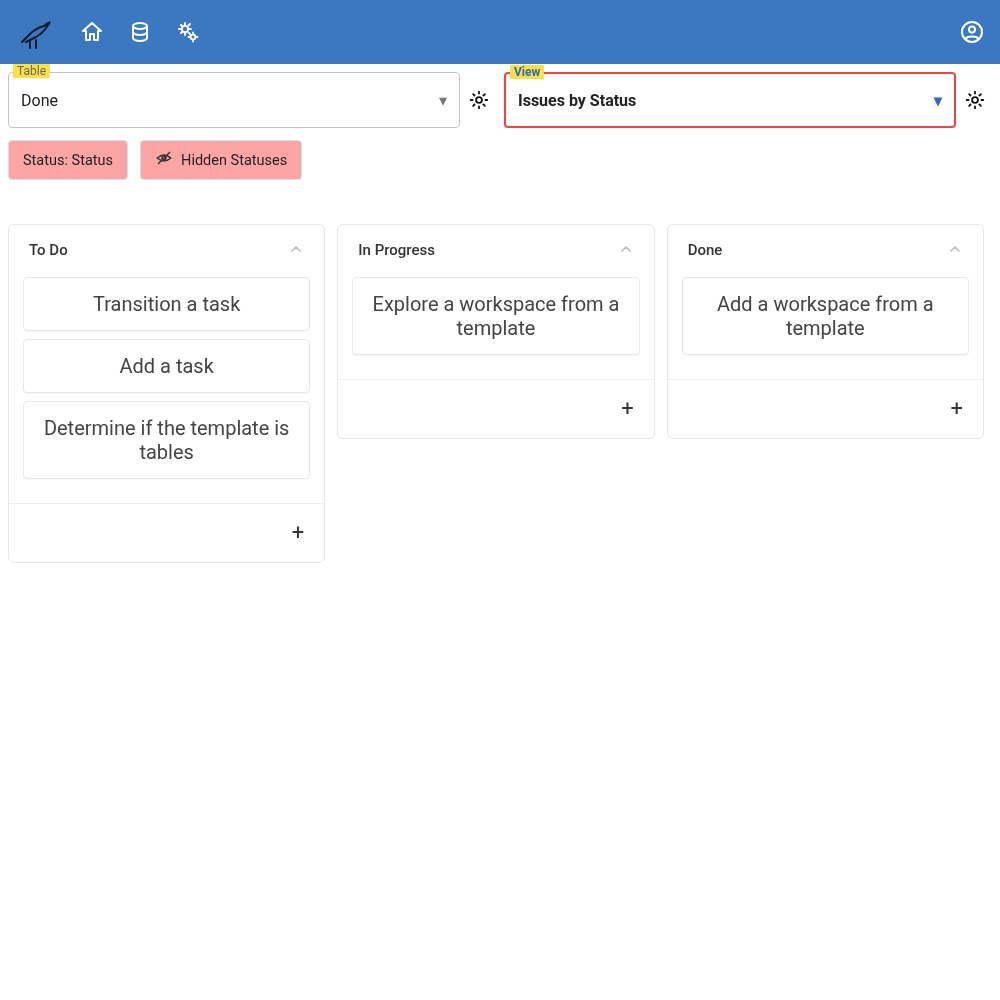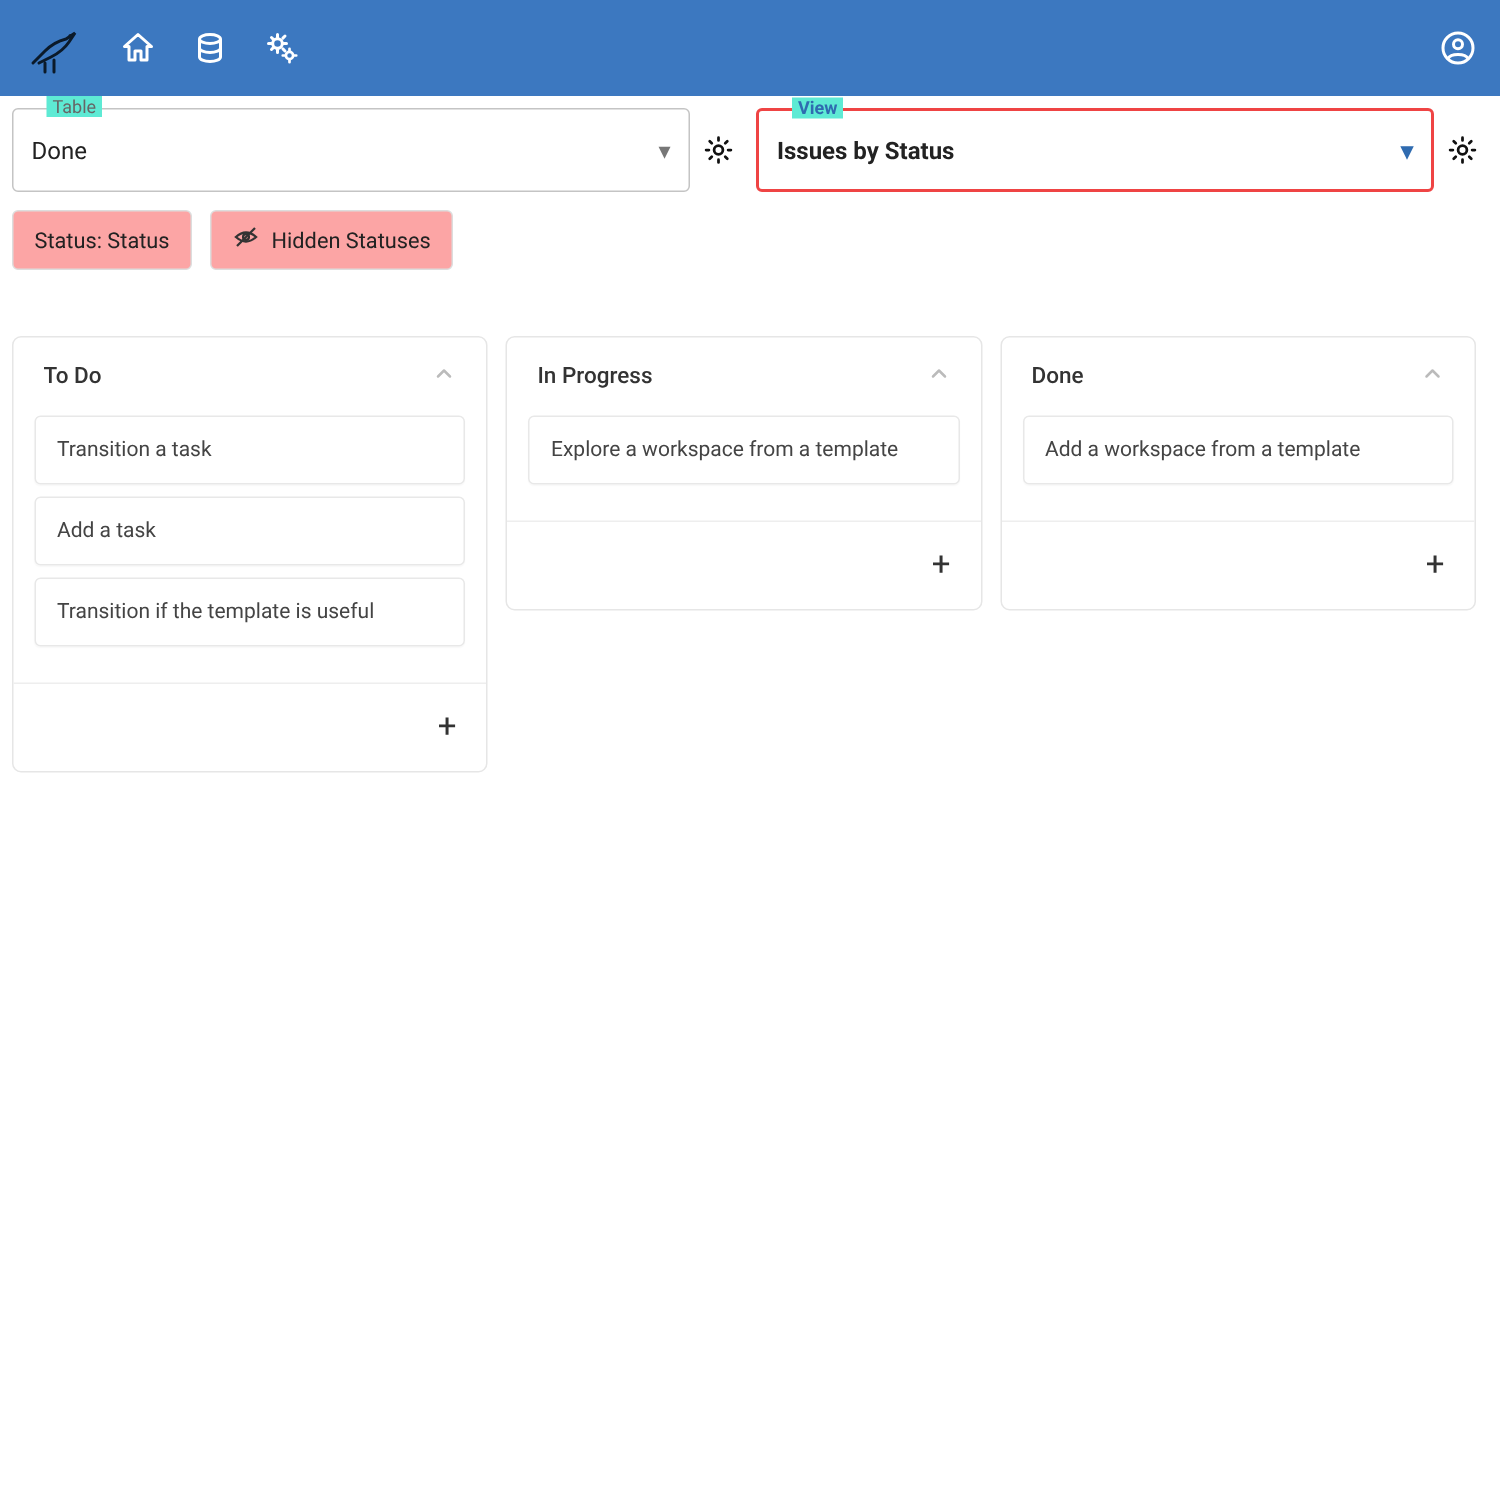--- a/index.html
+++ b/index.html
@@ -65,22 +65,22 @@
     background: #fff;
     cursor: pointer;
   }
   .selector.active {
     border: 2px solid #ef4444;
     font-weight: bold;
   }
   .selector-label {
     position: absolute;
     top: -9px;
-    left: 22px;
-    background: #5eead4;
+    left: 4px;
+    background: #fde047;
     padding: 0 4px;
     font-size: 12px;
     color: #666;
   }
   .selector.active .selector-label { color: #2f6bb0; }
   .selector-value {
     flex: 1;
     font-size: 16px;
     color: #222;
   }
@@ -146,24 +146,25 @@
   .cards {
     padding: 6px 14px 24px 14px;
     display: flex;
     flex-direction: column;
     gap: 8px;
   }
   .card {
     border: 1px solid #e8e8e8;
     border-radius: 4px;
     padding: 14px 14px;
-    font-size: 14px;
+    font-size: 20px;
     color: #444;
     cursor: pointer;
     box-shadow: 0 1px 1px rgba(0,0,0,0.03);
+    text-align: center;
   }
   .add-row {
     border-top: 1px solid #eee;
     padding: 18px 20px;
     display: flex;
     justify-content: flex-end;
     cursor: pointer;
   }
   .plus {
     font-size: 22px;
@@ -264,21 +265,21 @@
       <span class="col-title">To Do</span>
       <span class="col-collapse">
         <svg width="16" height="16" viewBox="0 0 24 24">
             <path d="M6 15 L12 9 L18 15" fill="none" stroke="#bbb" stroke-width="2.5" stroke-linecap="round" stroke-linejoin="round"></path>
           </svg>
       </span>
     </div>
     <div class="cards">
       <div class="card"><span>Transition a task</span></div>
       <div class="card"><span>Add a task</span></div>
-      <div class="card"><span>Transition if the template is useful</span></div>
+      <div class="card"><span>Determine if the template is tables</span></div>
     </div>
     <div class="add-row">
       <span class="plus">+</span>
     </div>
   </div>
 
   <div class="column">
     <div class="col-header">
       <span class="col-title">In Progress</span>
       <span class="col-collapse">

